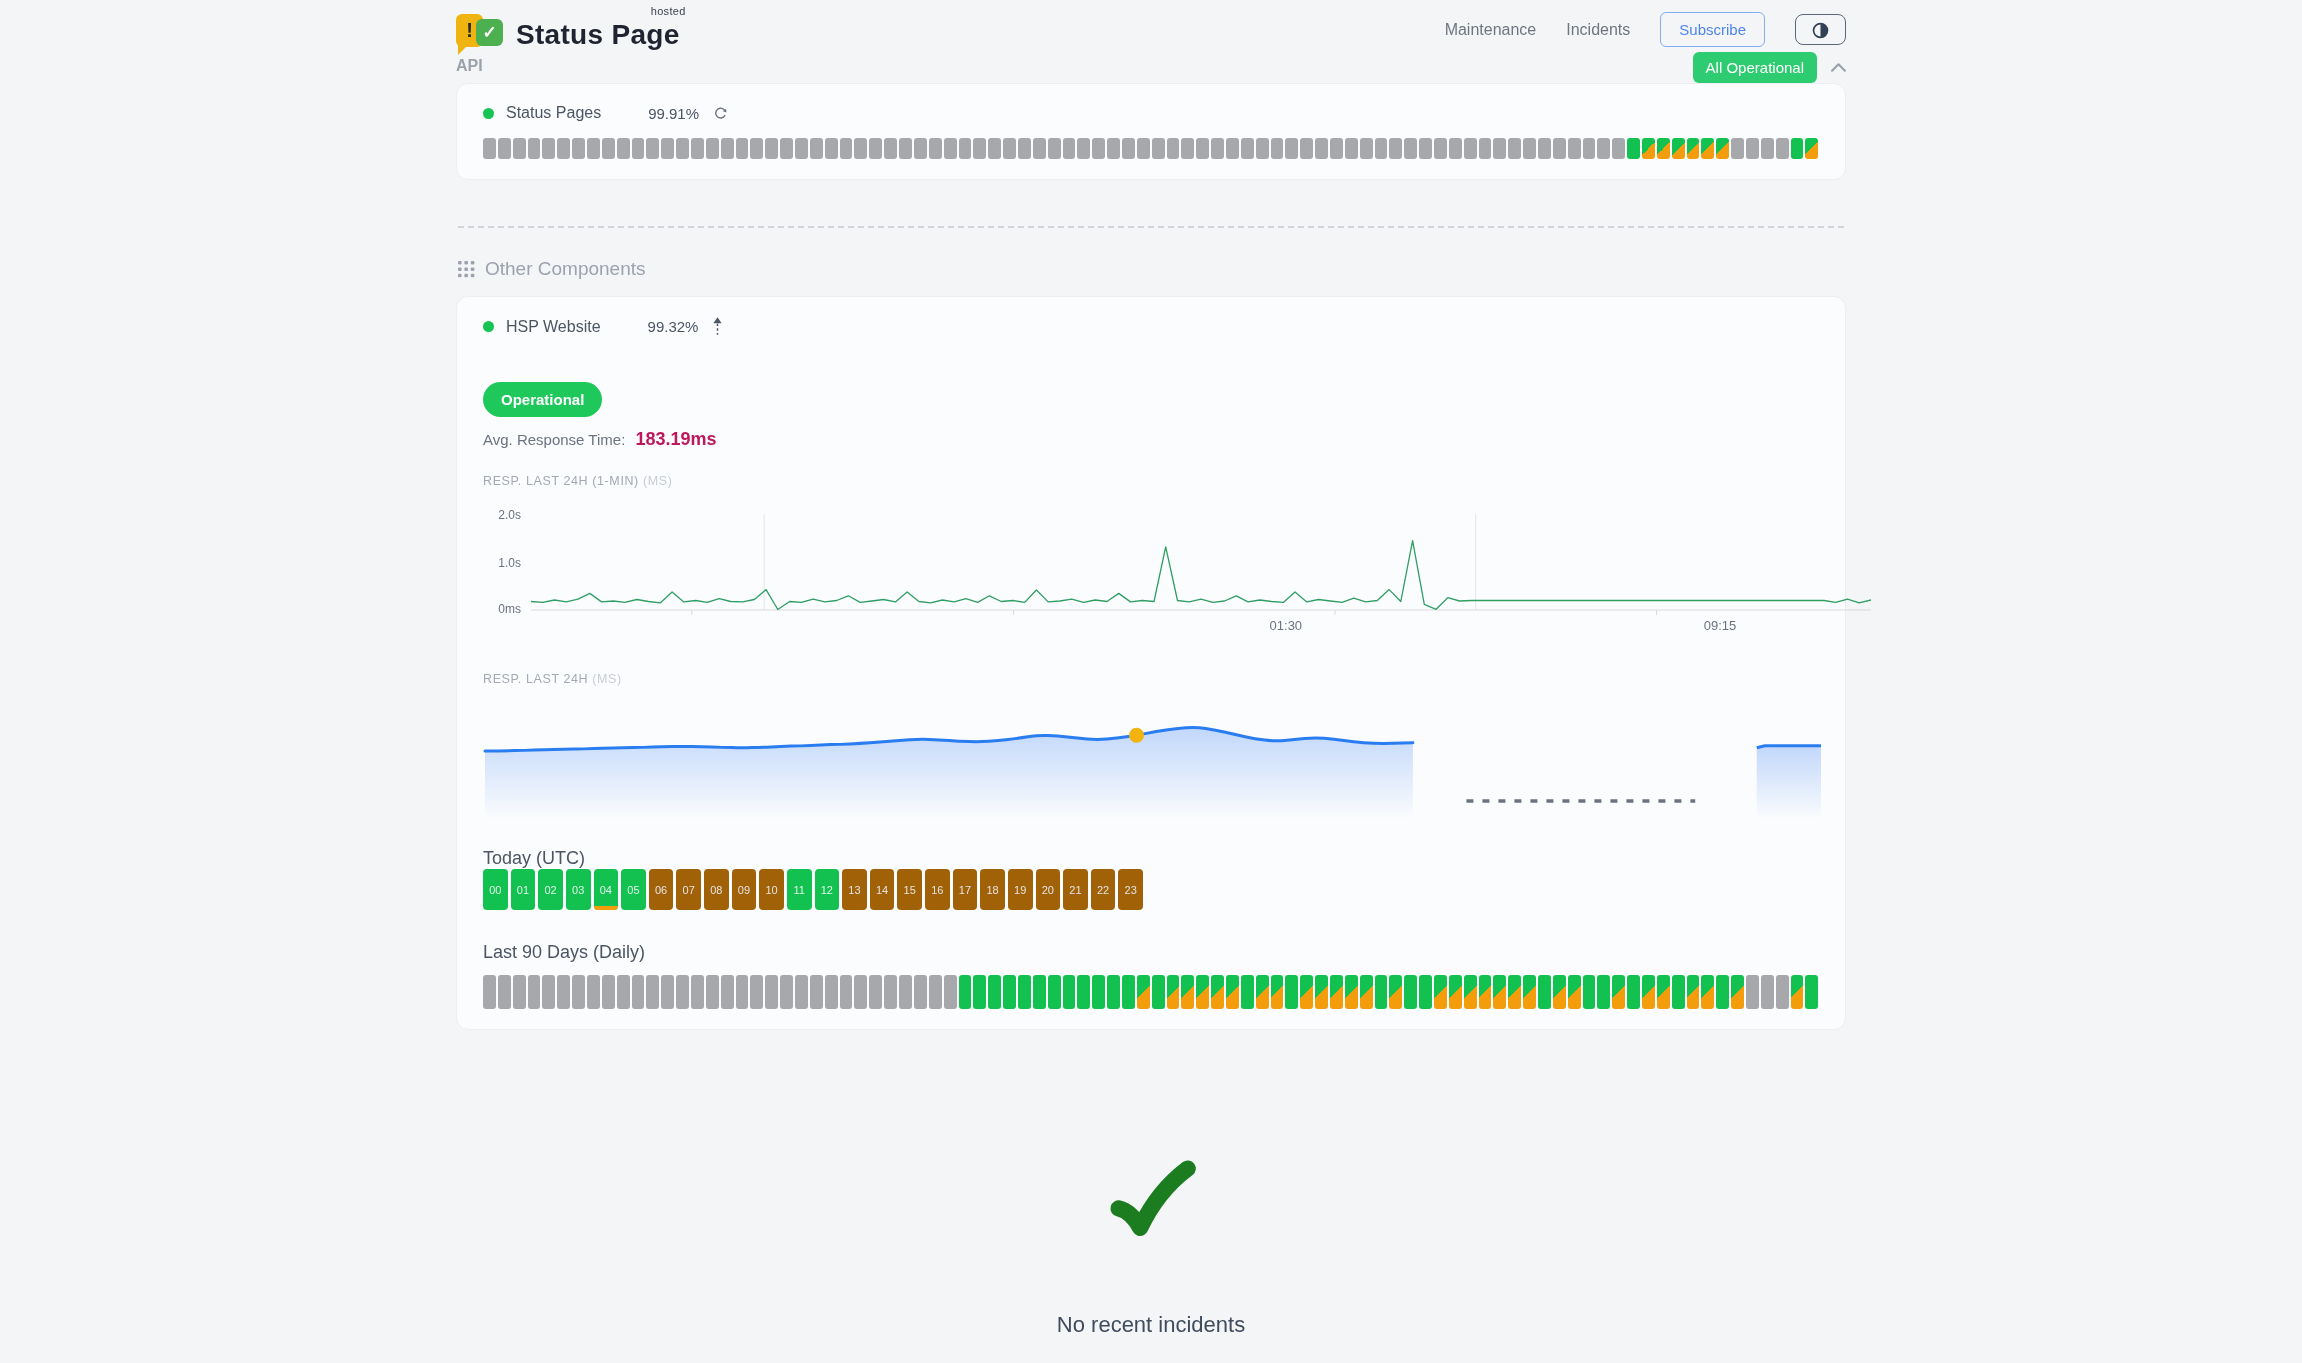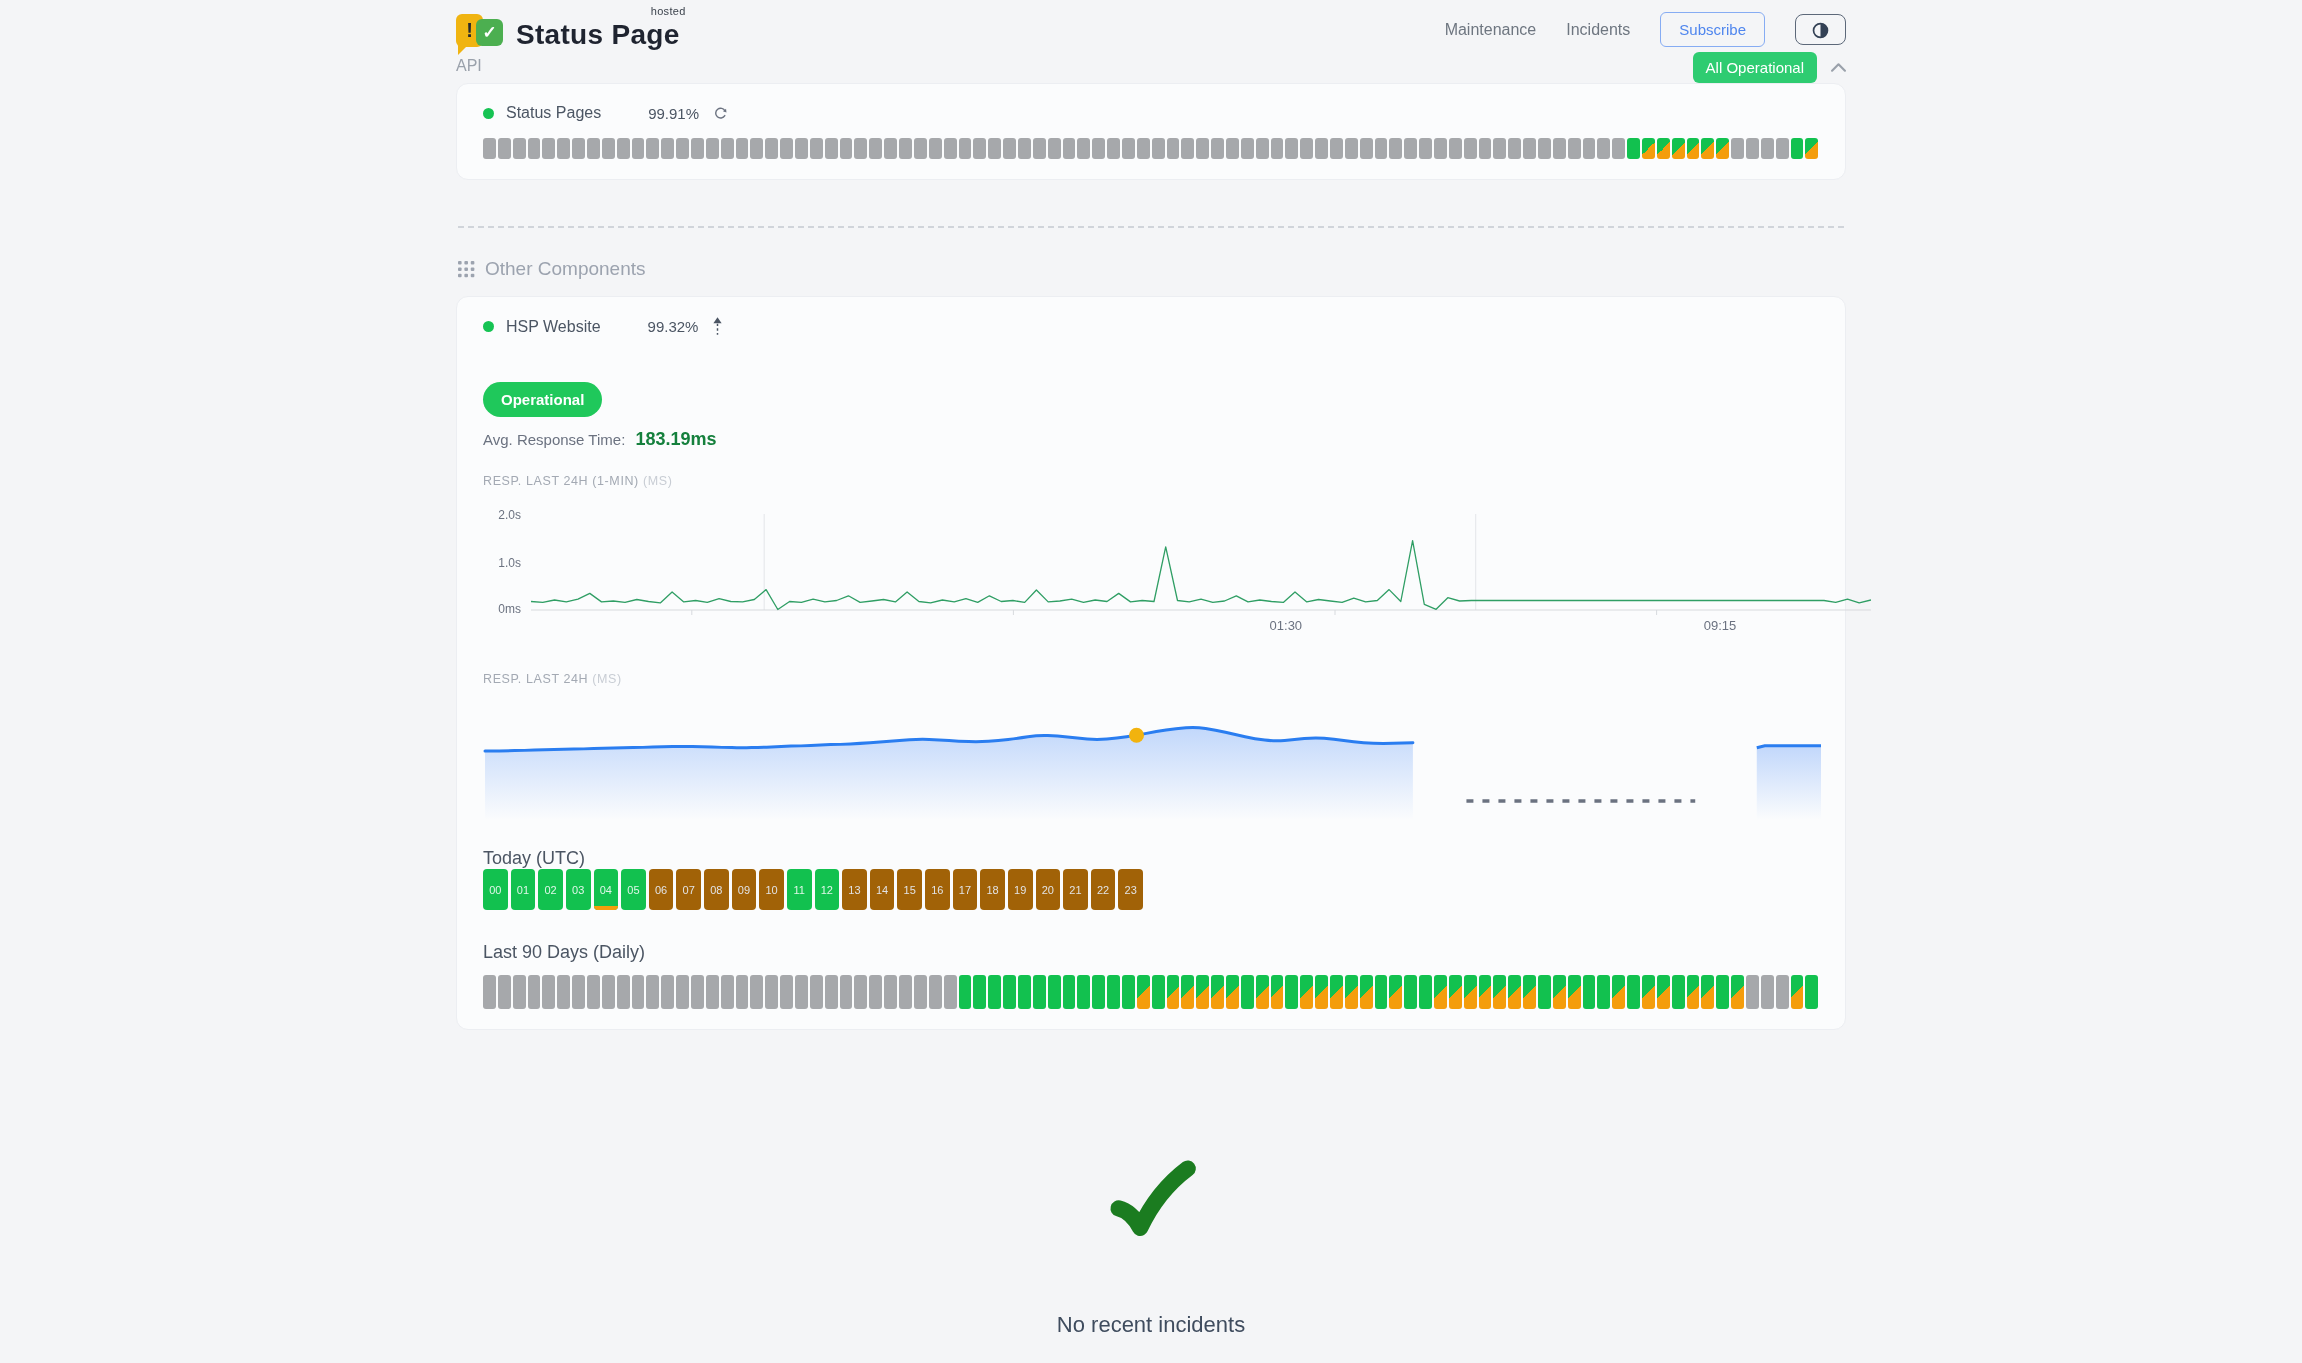--- a/index.html
+++ b/index.html
@@ -16,21 +16,21 @@
   .check-sq { position:absolute; left:20px; top:7px; width:27px; height:27px; background:#4caf50; border-radius:6px; display:flex; align-items:center; justify-content:center; color:#fff; font-weight:bold; font-size:17px; z-index:2; }
   .brand-text { position:relative; font-size:28px; font-weight:700; color:#1f2430; letter-spacing:.3px; }
   .brand-sup { position:absolute; right:-6px; top:-14px; font-size:11px; font-weight:400; color:#3c434d; }
   .hdr-right { display:flex; flex-direction:column; align-items:flex-end; }
   .nav-row { display:flex; align-items:center; gap:30px; }
   .nav-link { font-size:16px; color:#6e7680; cursor:pointer; }
   .btn-subscribe { font-size:15px; color:#4f86ee; border:1.5px solid #86acf3; background:transparent; border-radius:6px; padding:8px 18px; cursor:pointer; }
   .btn-toggle { border:1.5px solid #5c6879; background:transparent; border-radius:8px; padding:6px 15px 4px; cursor:pointer; line-height:0; }
   .badge-row { display:flex; align-items:center; gap:14px; margin-top:5px; }
   .badge-operational { background:#2ecc71; color:#fff; font-size:15px; padding:7px 13px; border-radius:6px; }
-  .api-row { display:flex; justify-content:space-between; align-items:center; margin-top:-26px; }
+  .api-row { display:flex; justify-content:space-between; align-items:center; margin-top:-26px;font-weight:bold; }
   .api-label { font-size:16px; color:#9aa1ab; }
 
   
   .card { background:#fbfcfd; border:1px solid #eceef2; border-radius:12px; padding:20px 26px; }
   .card-1 { margin-top:8px; }
   .comp-row { display:flex; justify-content:flex-start; align-items:center;gap:47px; }
   .comp-name { display:flex; align-items:center; gap:12px; font-size:16px; color:#4b5563; }
   .dot { width:11px; height:11px; border-radius:50%; background:#16c353; }
   .pct-wrap { display:flex; align-items:center; gap:14px; font-size:15px; color:#4b5563; }
 
@@ -42,21 +42,21 @@
   .block.g { background:#12c14f; }
   .block.s { background:linear-gradient(135deg,#12c14f 50%,#f49d0c 50%); }
 
   .divider { border-top:2px dashed #d0d4da; margin:46px 2px 30px; }
 
   .section-head { display:flex; align-items:center; gap:10px; margin:0 2px 16px; font-size:19px; color:#9ca3af; }
 
   
   .pill { display:inline-block; background:#1fc85b; color:#fff; font-size:15px; font-weight:bold; padding:9px 18px; border-radius:999px; margin-top:46px; }
   .avg-row { margin-top:12px; font-size:15px; color:#6b7280; }
-  .avg-val { font-size:18px; font-weight:bold; color:#15803d; margin-left:6px; }
+  .avg-val { font-size:18px; font-weight:bold; color:#be185d; margin-left:6px; }
   .chart-label { margin-top:24px; font-size:12.5px; letter-spacing:.6px; color:#a3a9b3; }
   .chart-label .unit { color:#c8cdd4; }
 
   .gchart { position:relative; margin-top:24px; height:126px; }
   .gchart .ylab { position:absolute; width:38px; text-align:right; font-size:12px; color:#6b7280; }
   .gchart svg { position:absolute; left:48px; right:0; top:0; width:1340px; height:104px; }
   .gchart .xlab { position:absolute; top:106px; font-size:13px; color:#6b7280; transform:translateX(-50%); }
 
   .bchart { margin-top:10px; }
   .bchart svg { width:1338px; height:132px; display:block; margin-top:6px; }

